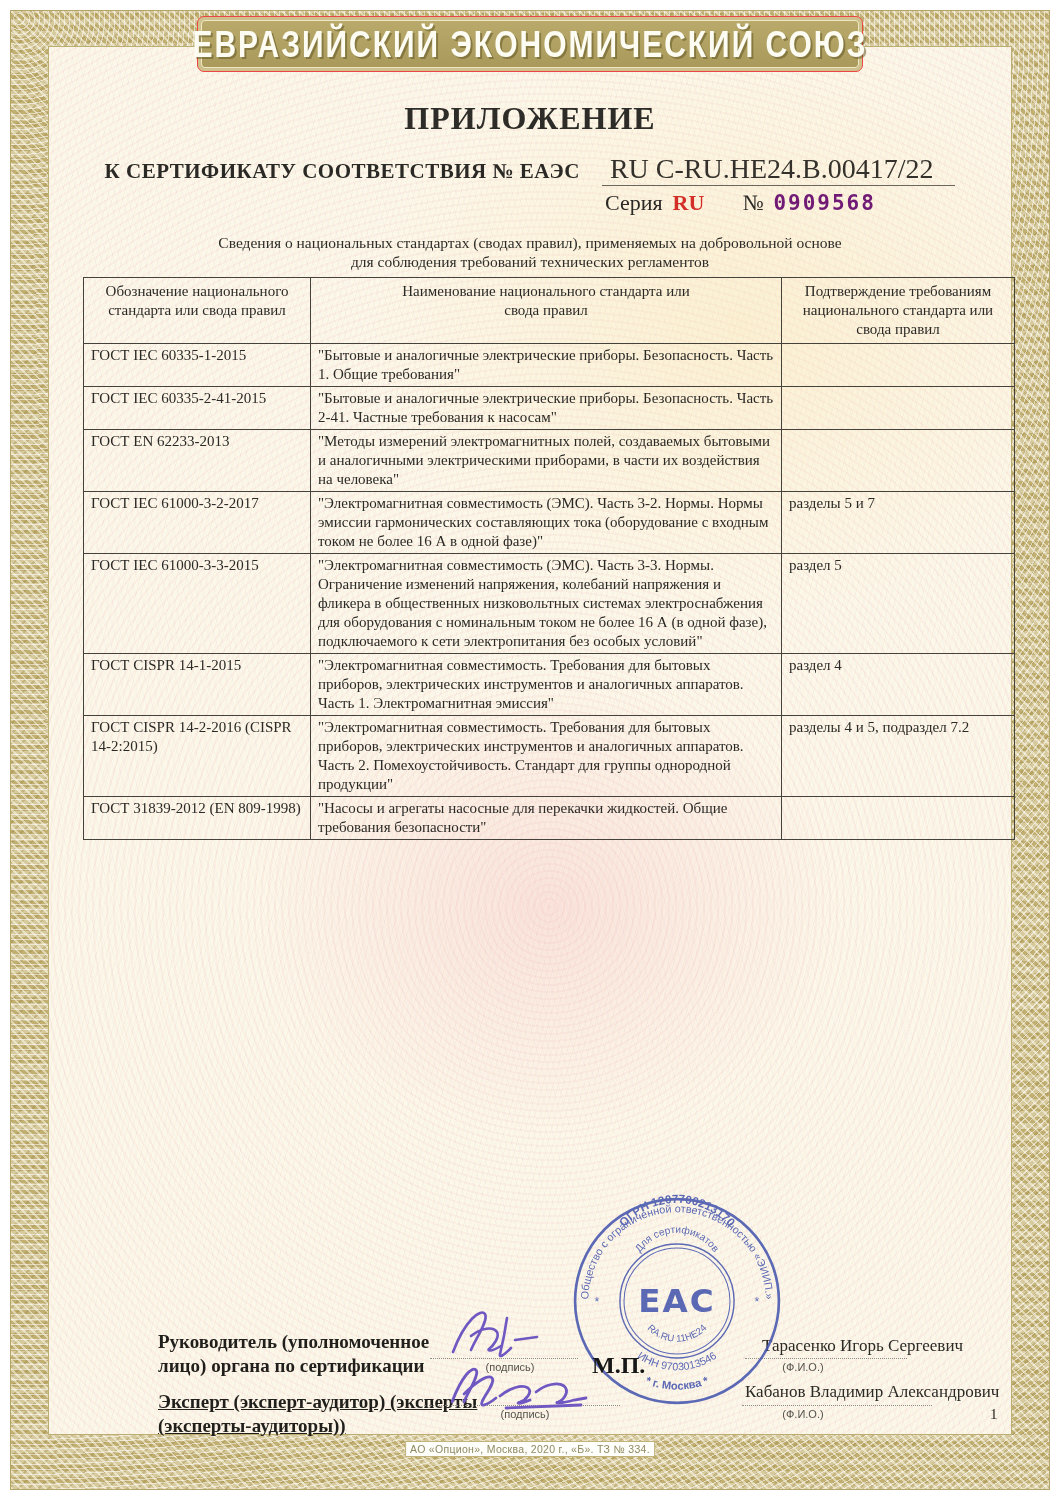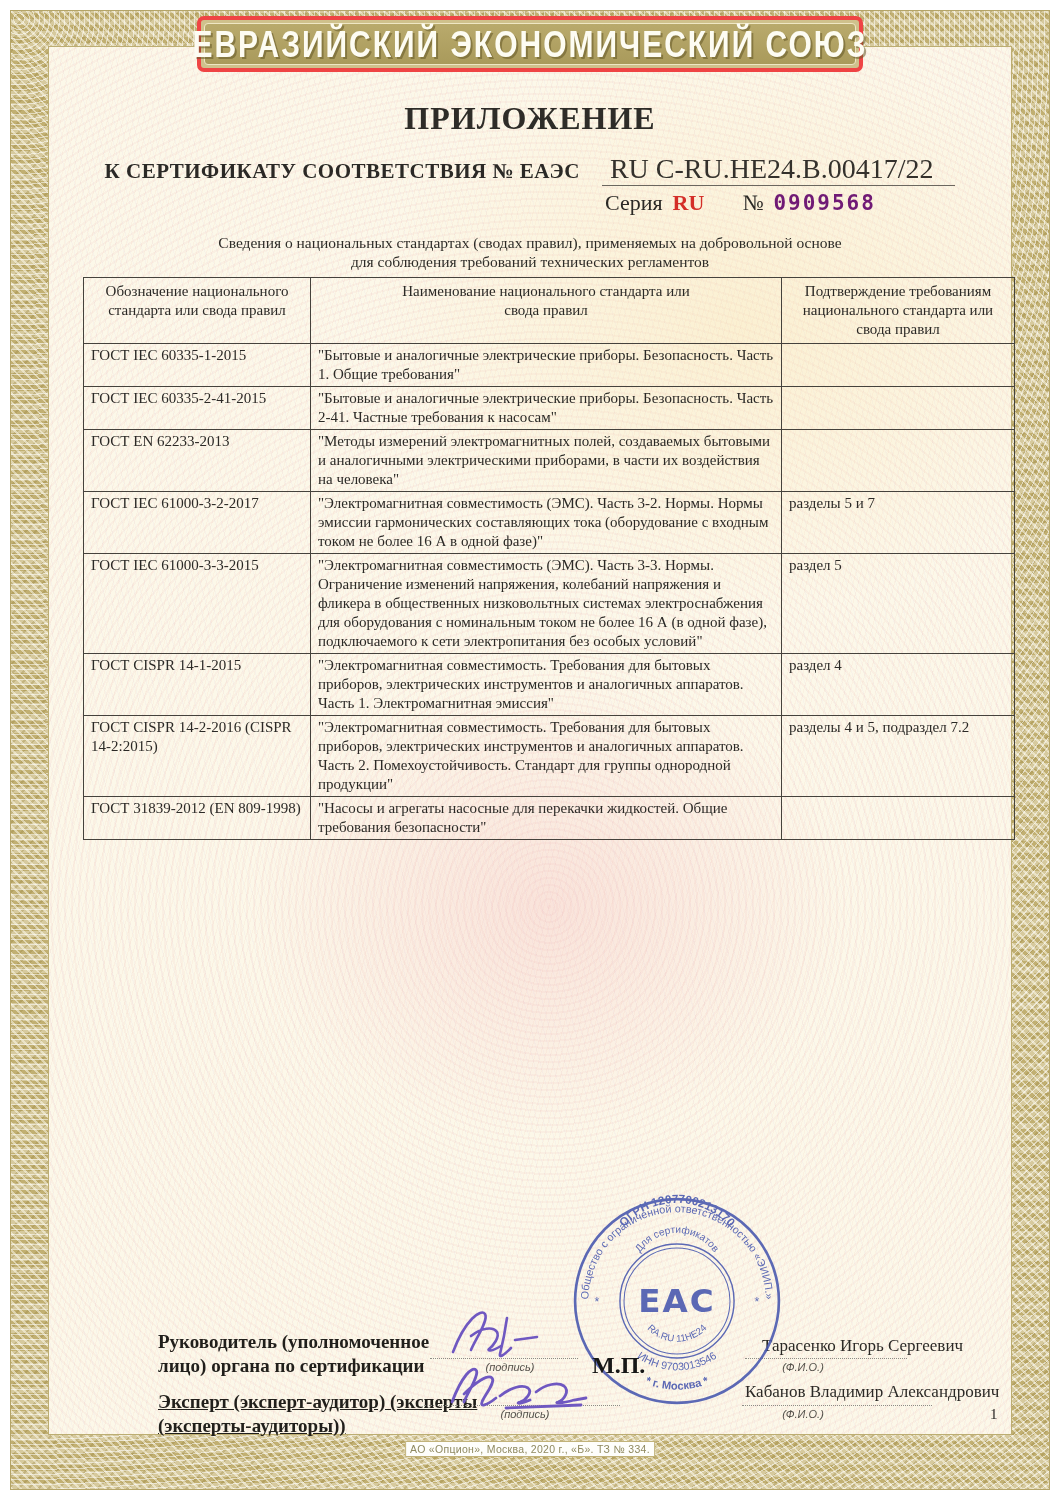--- a/index.html
+++ b/index.html
@@ -15,21 +15,21 @@
   
   .inner{position:absolute;left:48px;top:46px;right:48px;bottom:65px;background-color:#fcf8e9;border:1px solid #bcad72;
     background-image:
       radial-gradient(ellipse 430px 330px at 52% 62%, rgba(243,178,184,.30), rgba(243,178,184,0) 70%),
       radial-gradient(ellipse 520px 400px at 72% 20%, rgba(249,228,175,.40), rgba(249,228,175,0) 72%),
       repeating-radial-gradient(circle at 52% 62%, rgba(224,128,140,.07) 0 2px, rgba(255,255,255,0) 2px 7px),
       repeating-linear-gradient(105deg, rgba(236,168,148,.09) 0 1px, rgba(255,255,255,0) 1px 5px),
       repeating-linear-gradient(75deg, rgba(178,148,220,.06) 0 1px, rgba(255,255,255,0) 1px 6px);}
   
   .banner{position:absolute;left:197px;top:16px;width:666px;height:56px;box-sizing:border-box;
-    border:4px solid #ef4444;border-radius:7px;padding:3px;background:#cfc18c;}
+    border:1px solid #ef4444;border-radius:7px;padding:3px;background:#cfc18c;}
   .banner-in{height:100%;box-sizing:border-box;border:1px solid #efe7c4;border-radius:4px;
     background:linear-gradient(#b9aa6c,#a99a5b);display:flex;align-items:center;justify-content:center;}
   .banner-in span{font-family:"Liberation Sans",sans-serif;font-weight:700;font-size:30px;letter-spacing:2px;
     color:#fdfcf2;transform:scaleY(1.25);text-shadow:2px 2px 0 rgba(100,88,38,.55);white-space:nowrap;}
   .doc-title{position:absolute;left:0;right:0;top:100px;text-align:center;font-size:32px;font-weight:700;
     letter-spacing:1px;color:#2e2c28;}
   .cert-line{position:absolute;left:0;right:0;top:153px;text-align:center;white-space:nowrap;}
   .cert-label{font-size:21px;font-weight:700;letter-spacing:.5px;}
   .cert-number{font-size:28px;border-bottom:1px solid #6b675f;padding:0 22px 1px 8px;margin-left:22px;color:#34312c;}
   .series-line{position:absolute;left:605px;top:190px;display:flex;align-items:baseline;gap:10px;font-size:22px;}
@@ -41,21 +41,21 @@
   table.std th,table.std td{border:1px solid #45423c;font-size:15px;line-height:19px;vertical-align:top;
     padding:2px 7px;font-weight:400;}
   table.std th{text-align:center;padding:4px 6px;}
   th.c0,td.c0{width:214px;}
   th.c1,td.c1{width:458px;}
   th.c2,td.c2{width:220px;}
   .hdr-span{display:inline-block;max-width:320px;}
   
   .sig-label{position:absolute;font-size:19px;font-weight:700;line-height:24px;color:#211f1b;}
   .dotline{position:absolute;border-bottom:1px dotted #8e8c86;height:1px;}
-  .cap{position:absolute;font-family:"Liberation Sans",sans-serif;font-size:11px;color:#55524c;text-align:center;font-style:italic;}
+  .cap{position:absolute;font-family:"Liberation Sans",sans-serif;font-size:11px;color:#55524c;text-align:center;}
   .name{position:absolute;font-size:17px;color:#2b2926;white-space:nowrap;}
   .mp{position:absolute;left:592px;top:1352px;font-size:24px;font-weight:700;color:#171717;z-index:5;}
   .pageno{position:absolute;left:990px;top:1406px;font-size:15px;}
   .stamp{position:absolute;left:570px;top:1194px;width:214px;height:214px;z-index:3;opacity:.88;}
   .sigsvg{position:absolute;z-index:4;}
   .footer-strip{position:absolute;left:50%;transform:translateX(-50%);top:1441px;background:#fefefb;
     border:1px solid #c1b27a;padding:1px 4px;font-family:"Liberation Sans",sans-serif;font-size:10.5px;
     color:#8f8960;letter-spacing:.3px;white-space:nowrap;z-index:2;}
 </style>
 </head>

